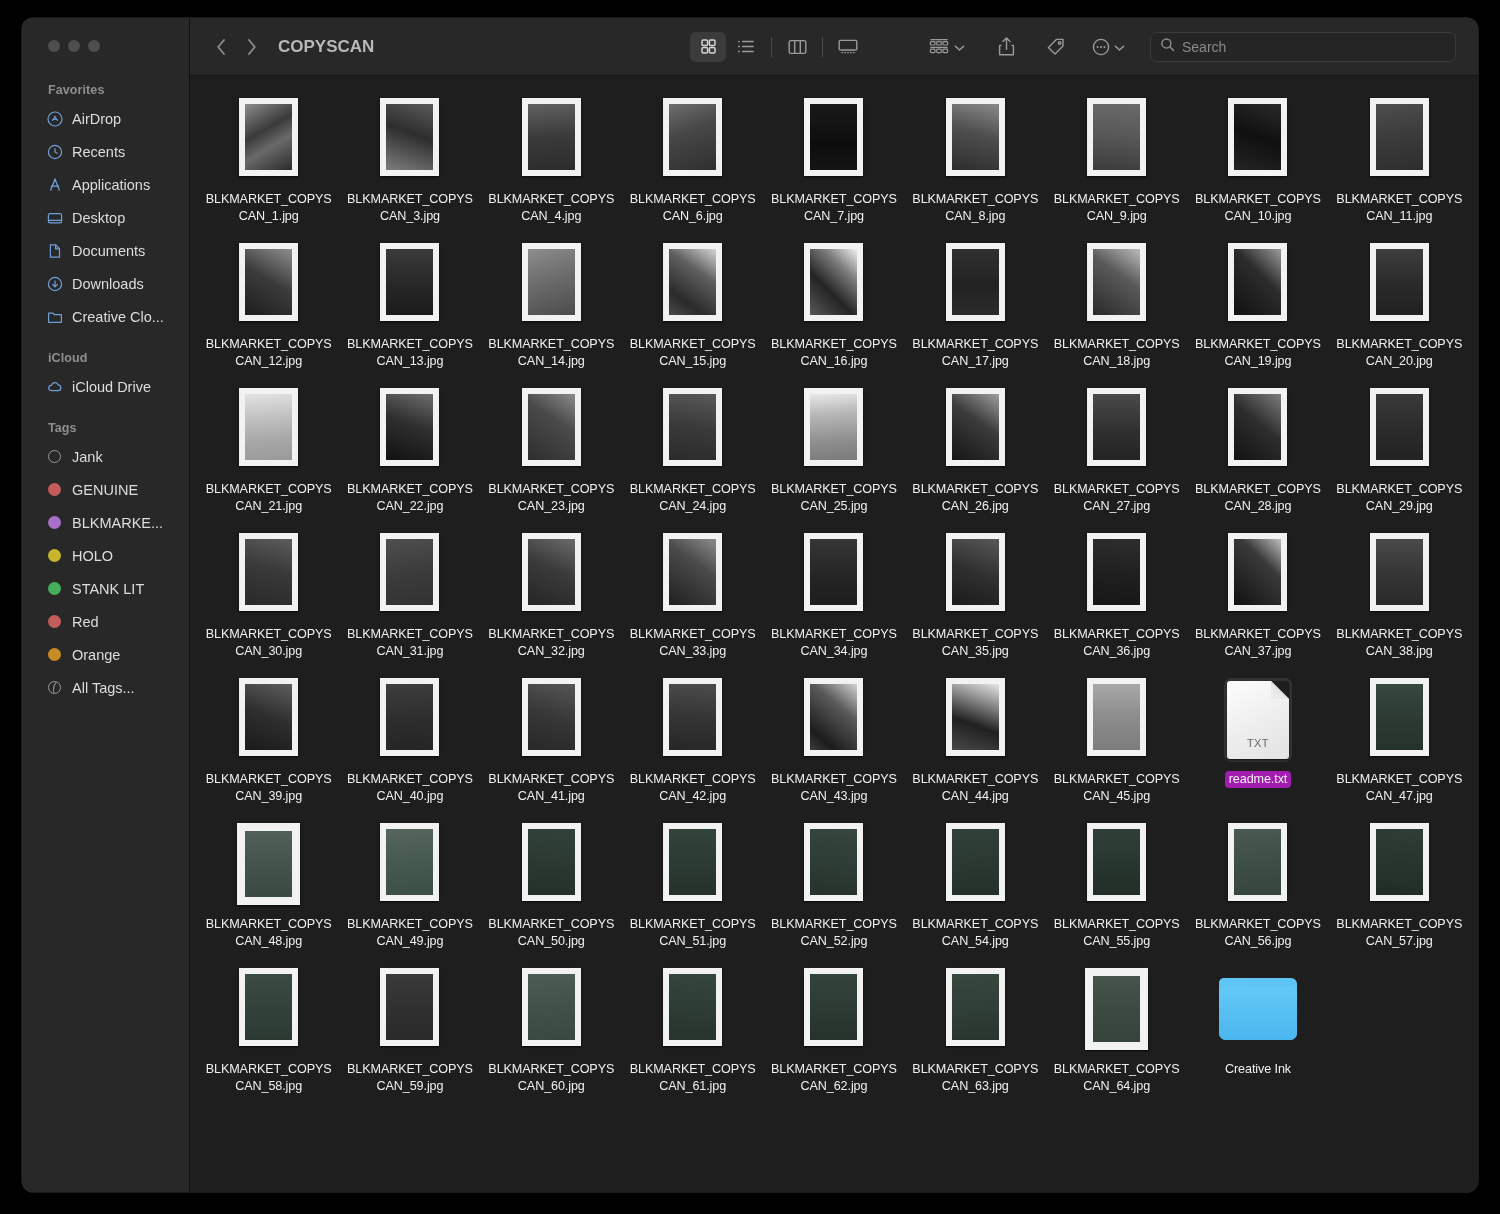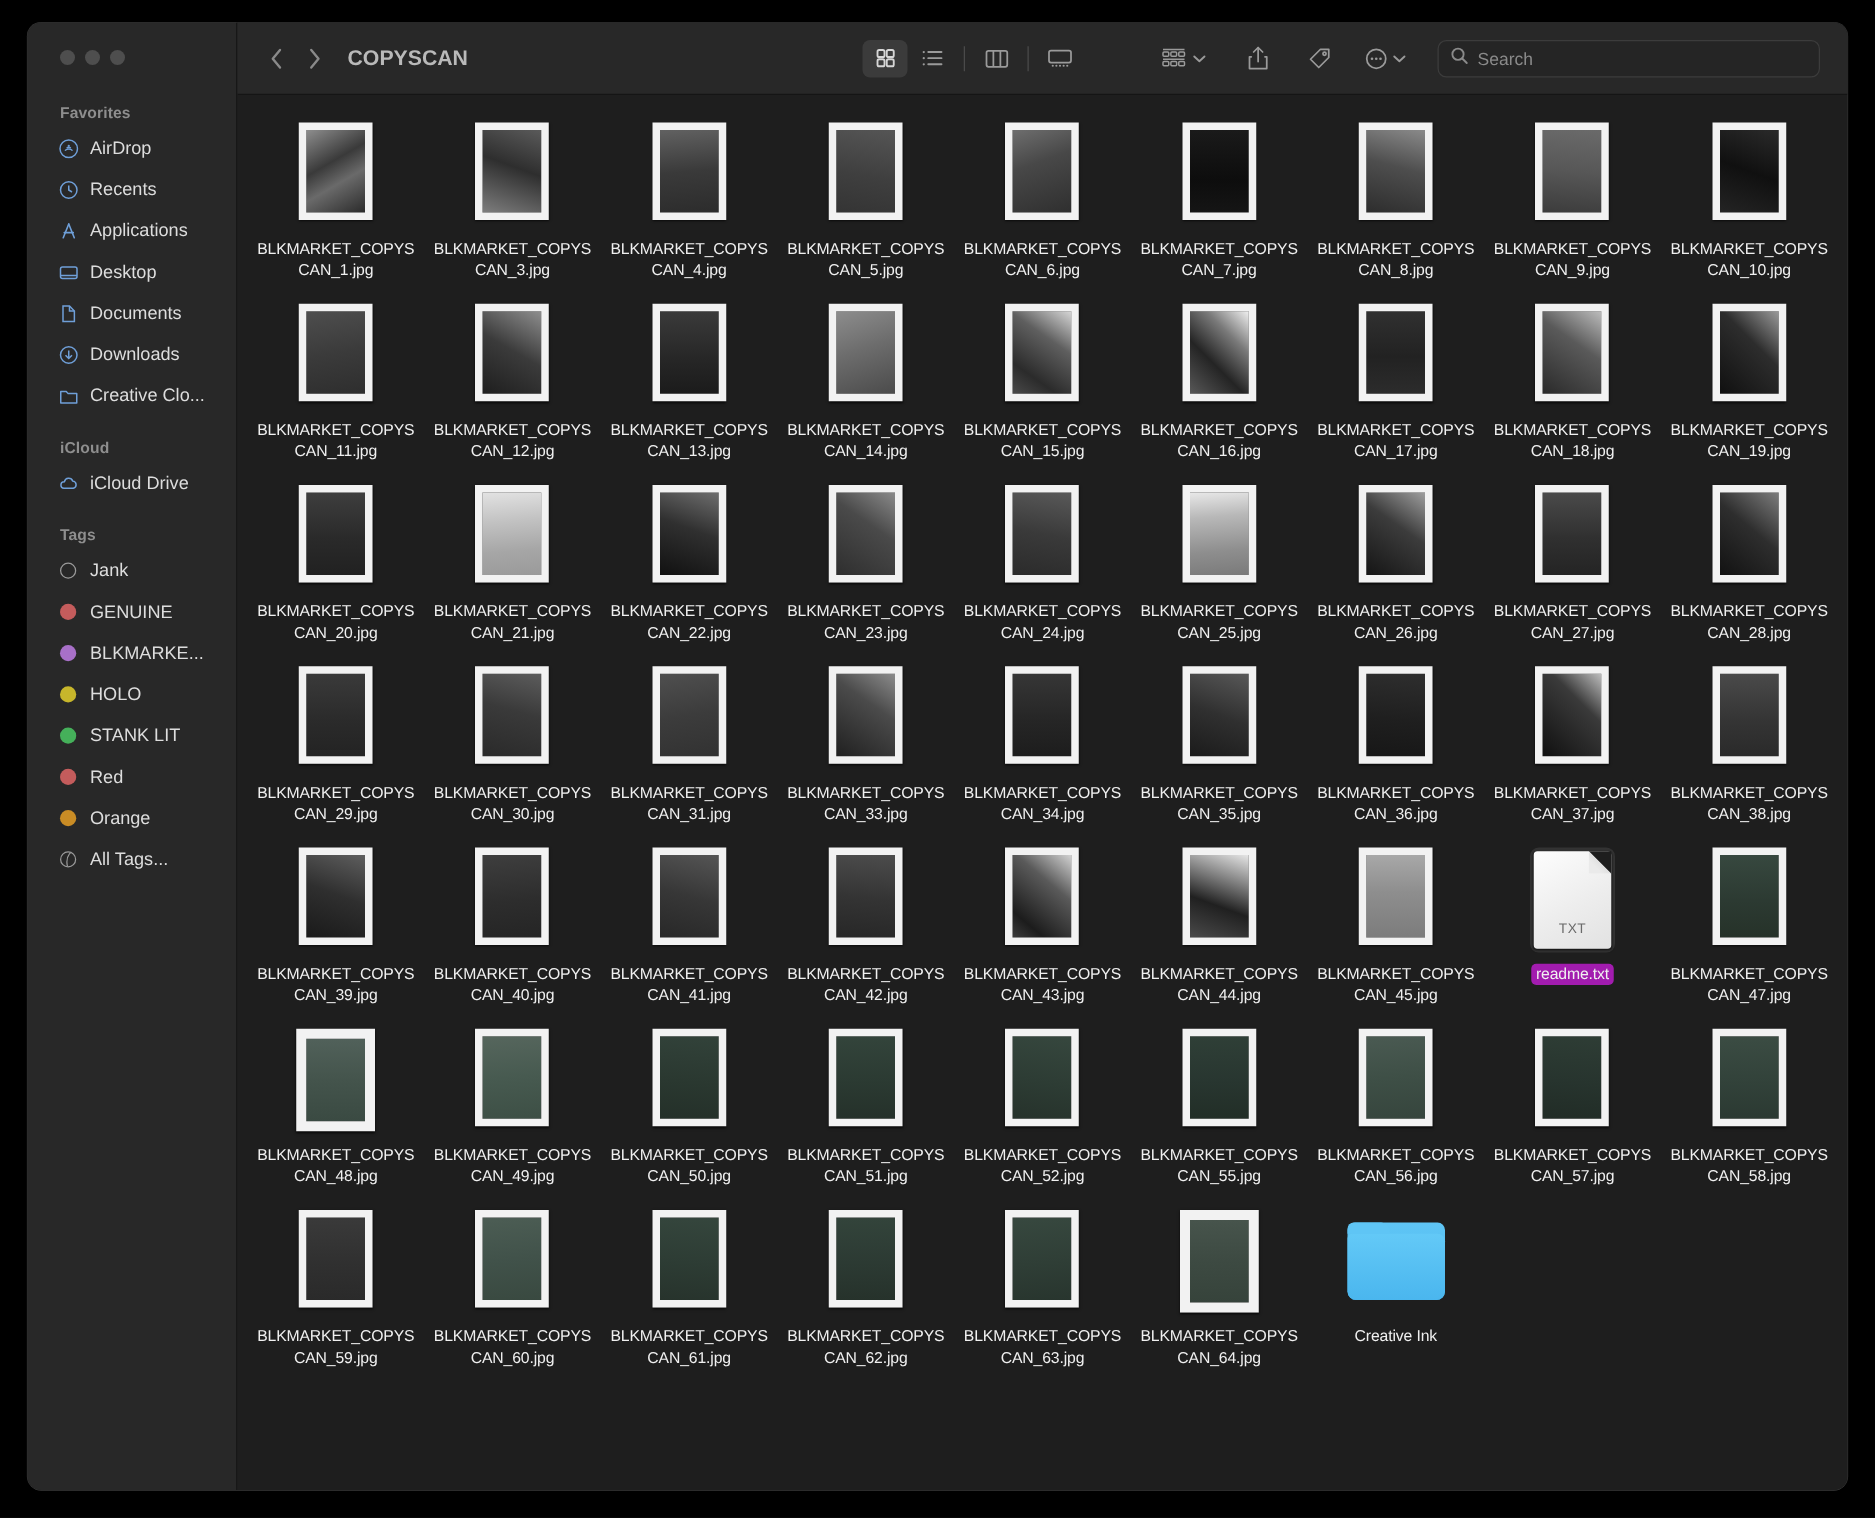--- a/index.html
+++ b/index.html
@@ -526,26 +526,20 @@
             <div class="fname">BLKMARKET_COPYSCAN_3.jpg</div>
           </div>
           <div class="cell">
             <div class="thumb-wrap">
               <div class="photo" style="background: linear-gradient(175deg, rgb(97, 97, 97) 0%, rgb(58, 58, 58) 50%, rgb(44, 44, 44) 100%);"></div>
             </div>
             <div class="fname">BLKMARKET_COPYSCAN_4.jpg</div>
           </div>
           <div class="cell">
             <div class="thumb-wrap">
-              <div class="photo" style="background: linear-gradient(190deg, rgb(85, 85, 85) 0%, rgb(63, 63, 63) 55%, rgb(52, 52, 52) 100%);"></div>
-            </div>
-            <div class="fname">BLKMARKET_COPYSCAN_5.jpg</div>
-          </div>
-          <div class="cell">
-            <div class="thumb-wrap">
               <div class="photo" style="background: linear-gradient(160deg, rgb(110, 110, 110) 0%, rgb(72, 72, 72) 40%, rgb(47, 47, 47) 100%);"></div>
             </div>
             <div class="fname">BLKMARKET_COPYSCAN_6.jpg</div>
           </div>
           <div class="cell">
             <div class="thumb-wrap">
               <div class="photo" style="background: linear-gradient(rgb(26, 26, 26) 0%, rgb(13, 13, 13) 60%, rgb(21, 21, 21) 100%);"></div>
             </div>
             <div class="fname">BLKMARKET_COPYSCAN_7.jpg</div>
           </div>
@@ -685,20 +679,26 @@
             <div class="thumb-wrap">
               <div class="photo" style="background: linear-gradient(195deg, rgb(92, 92, 92) 0%, rgb(58, 58, 58) 45%, rgb(42, 42, 42) 100%);"></div>
             </div>
             <div class="fname">BLKMARKET_COPYSCAN_30.jpg</div>
           </div>
           <div class="cell">
             <div class="thumb-wrap">
               <div class="photo" style="background: linear-gradient(170deg, rgb(79, 79, 79) 0%, rgb(60, 60, 60) 50%, rgb(50, 50, 50) 100%);"></div>
             </div>
             <div class="fname">BLKMARKET_COPYSCAN_31.jpg</div>
+          </div>
+          <div class="cell">
+            <div class="thumb-wrap">
+              <div class="photo" style="background: linear-gradient(205deg, rgb(107, 107, 107) 0%, rgb(59, 59, 59) 45%, rgb(38, 38, 38) 100%);"></div>
+            </div>
+            <div class="fname">BLKMARKET_COPYSCAN_32.jpg</div>
           </div>
           <div class="cell">
             <div class="thumb-wrap">
               <div class="photo" style="background: linear-gradient(215deg, rgb(140, 140, 140) 0%, rgb(75, 75, 75) 38%, rgb(32, 32, 32) 100%);"></div>
             </div>
             <div class="fname">BLKMARKET_COPYSCAN_33.jpg</div>
           </div>
           <div class="cell">
             <div class="thumb-wrap">
               <div class="photo" style="background: linear-gradient(rgb(54, 54, 54) 0%, rgb(38, 38, 38) 55%, rgb(29, 29, 29) 100%);"></div>
@@ -809,20 +809,26 @@
             <div class="thumb-wrap">
               <div class="photo" style="background: linear-gradient(rgb(51, 68, 59) 0%, rgb(43, 58, 50) 55%, rgb(37, 49, 42) 100%);"></div>
             </div>
             <div class="fname">BLKMARKET_COPYSCAN_51.jpg</div>
           </div>
           <div class="cell">
             <div class="thumb-wrap">
               <div class="photo" style="background: linear-gradient(190deg, rgb(54, 71, 62) 0%, rgb(45, 60, 52) 55%, rgb(38, 50, 43) 100%);"></div>
             </div>
             <div class="fname">BLKMARKET_COPYSCAN_52.jpg</div>
+          </div>
+          <div class="cell">
+            <div class="thumb-wrap">
+              <div class="photo" style="background: linear-gradient(175deg, rgb(49, 65, 58) 0%, rgb(42, 56, 49) 55%, rgb(36, 48, 41) 100%);"></div>
+            </div>
+            <div class="fname">BLKMARKET_COPYSCAN_54.jpg</div>
           </div>
           <div class="cell">
             <div class="thumb-wrap">
               <div class="photo" style="background: linear-gradient(rgb(47, 63, 55) 0%, rgb(40, 54, 48) 55%, rgb(34, 46, 39) 100%);"></div>
             </div>
             <div class="fname">BLKMARKET_COPYSCAN_55.jpg</div>
           </div>
           <div class="cell">
             <div class="thumb-wrap">
               <div class="photo" style="background: linear-gradient(175deg, rgb(74, 90, 82) 0%, rgb(62, 79, 70) 50%, rgb(54, 69, 61) 100%);"></div>

